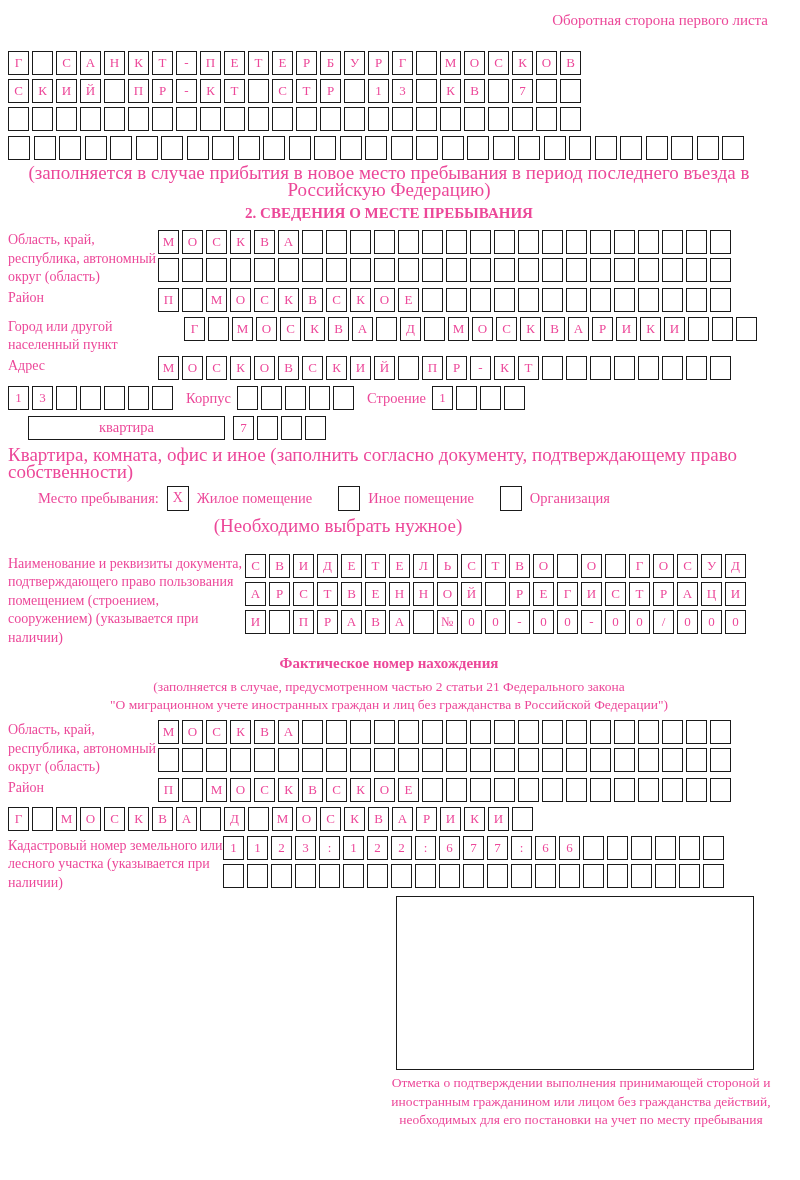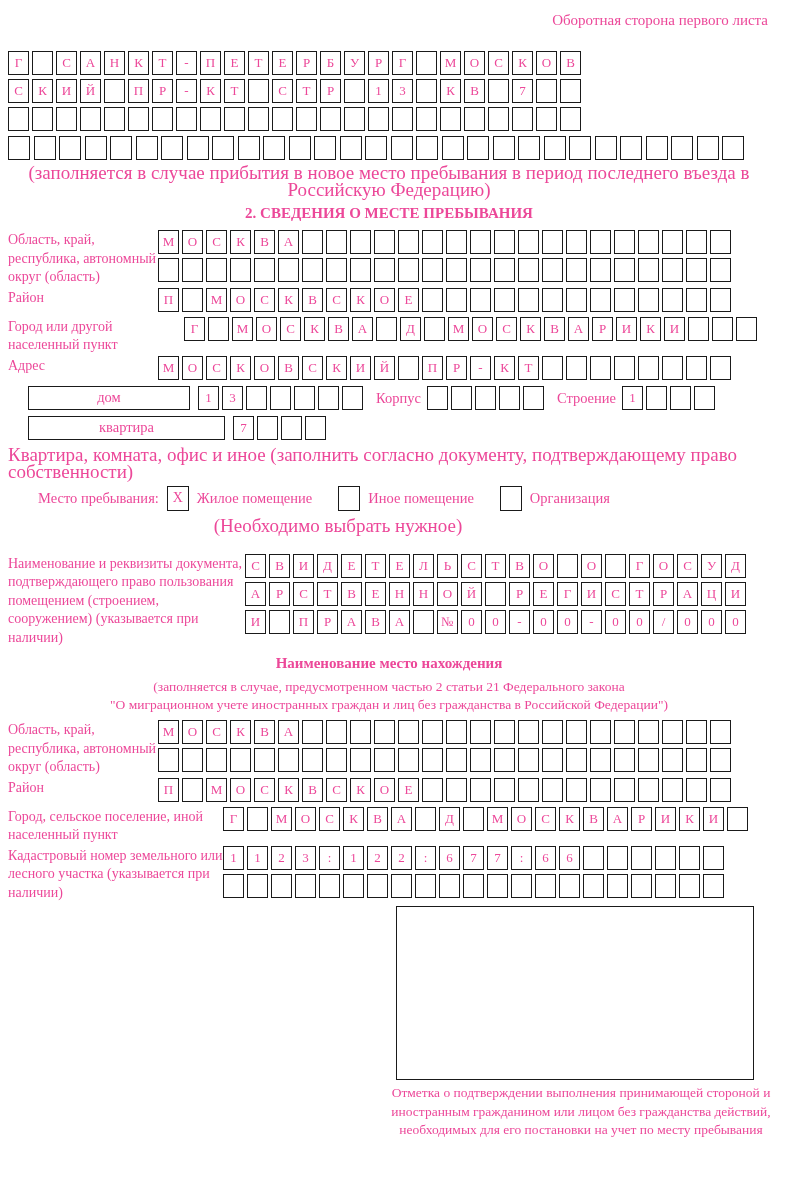--- a/index.html
+++ b/index.html
@@ -312,21 +312,20 @@
         <span class="cell"></span>
         <span class="cell"></span>
         <span class="cell"></span>
         <span class="cell"></span>
         <span class="cell"></span>
         <span class="cell"></span>
       </div>
   </div>
 
   <div class="domrow">
-    <div class="named-box dombox">дом</div>
     <div class="cells">
         <span class="cell">1</span>
         <span class="cell">3</span>
         <span class="cell"></span>
         <span class="cell"></span>
         <span class="cell"></span>
         <span class="cell"></span>
         <span class="cell"></span>
       </div>
     <div class="inline-label">Корпус</div>
@@ -436,21 +435,21 @@
           <span class="cell">0</span>
           <span class="cell">0</span>
           <span class="cell">/</span>
           <span class="cell">0</span>
           <span class="cell">0</span>
           <span class="cell">0</span>
         </div>
     </div>
   </div>
 
-  <div class="fact-title">Наименование место нахождения</div>
+  <div class="fact-title">Фактическое номер нахождения</div>
   <div class="fact-note-wrap">
     <div class="fact-note">(заполняется в случае, предусмотренном частью 2 статьи 21 Федерального закона</div>
     <div class="fact-note">"О миграционном учете иностранных граждан и лиц без гражданства в Российской Федерации")</div>
   </div>
 
   <div class="frow">
     <div class="flabel">Область, край, республика, автономный округ (область)</div>
     <div class="rows">
       <div class="cells">
           <span class="cell">М</span>
@@ -531,21 +530,20 @@
         <span class="cell"></span>
         <span class="cell"></span>
         <span class="cell"></span>
         <span class="cell"></span>
         <span class="cell"></span>
         <span class="cell"></span>
       </div>
   </div>
 
   <div class="frow">
-    <div class="flabel wfg">Город, сельское поселение, иной населенный пункт</div>
     <div class="cells">
         <span class="cell">Г</span>
         <span class="cell"></span>
         <span class="cell">М</span>
         <span class="cell">О</span>
         <span class="cell">С</span>
         <span class="cell">К</span>
         <span class="cell">В</span>
         <span class="cell">А</span>
         <span class="cell"></span>

